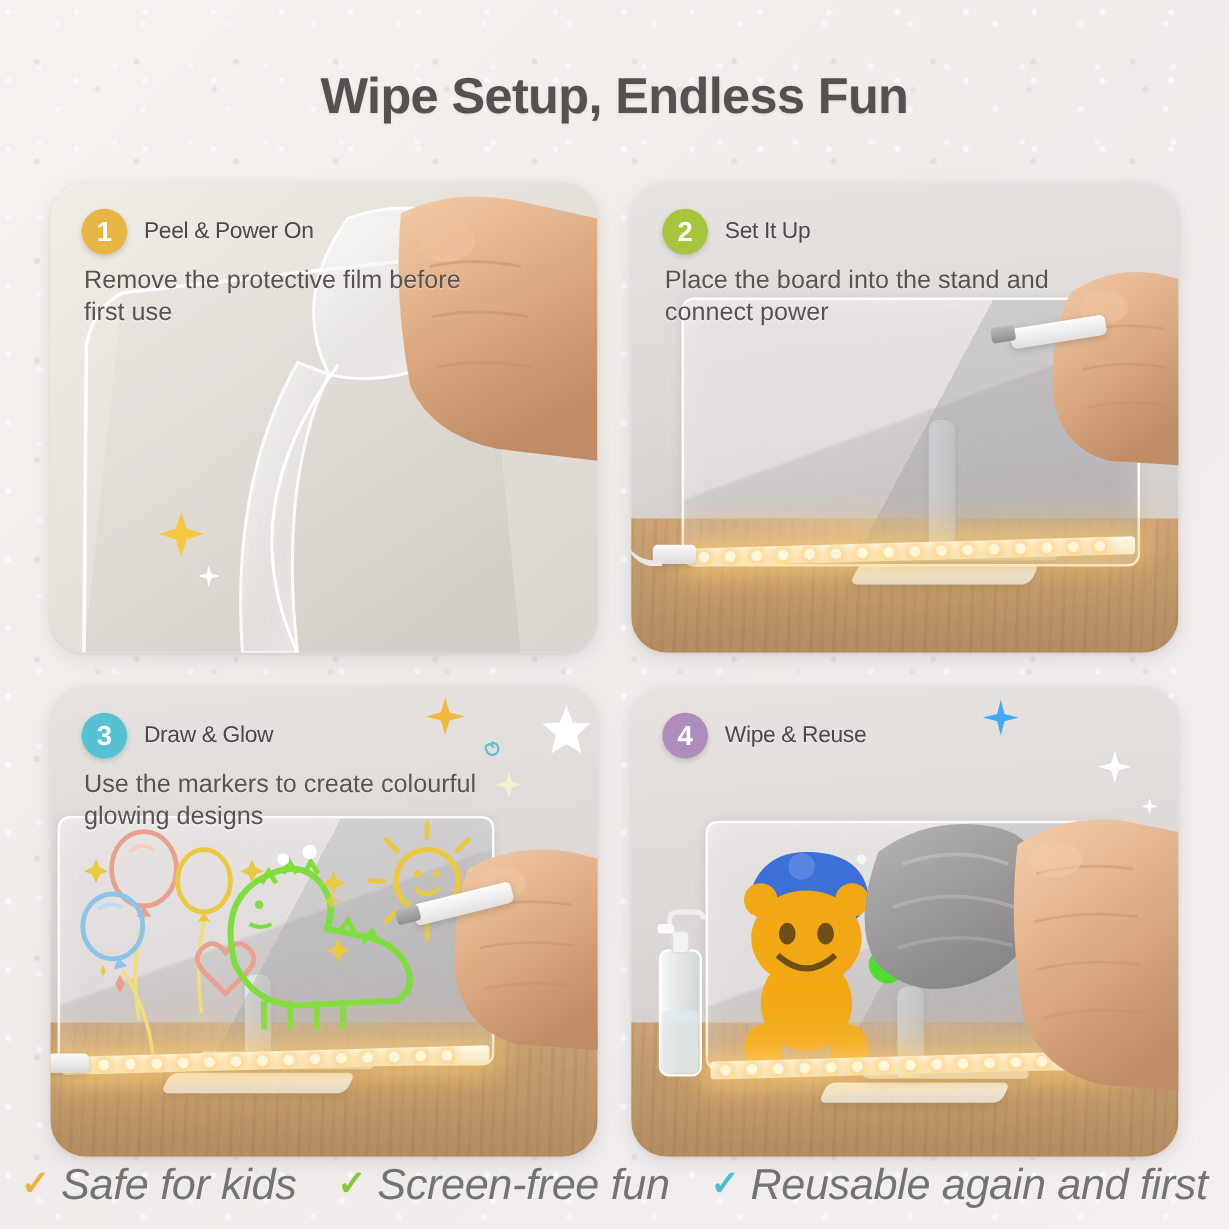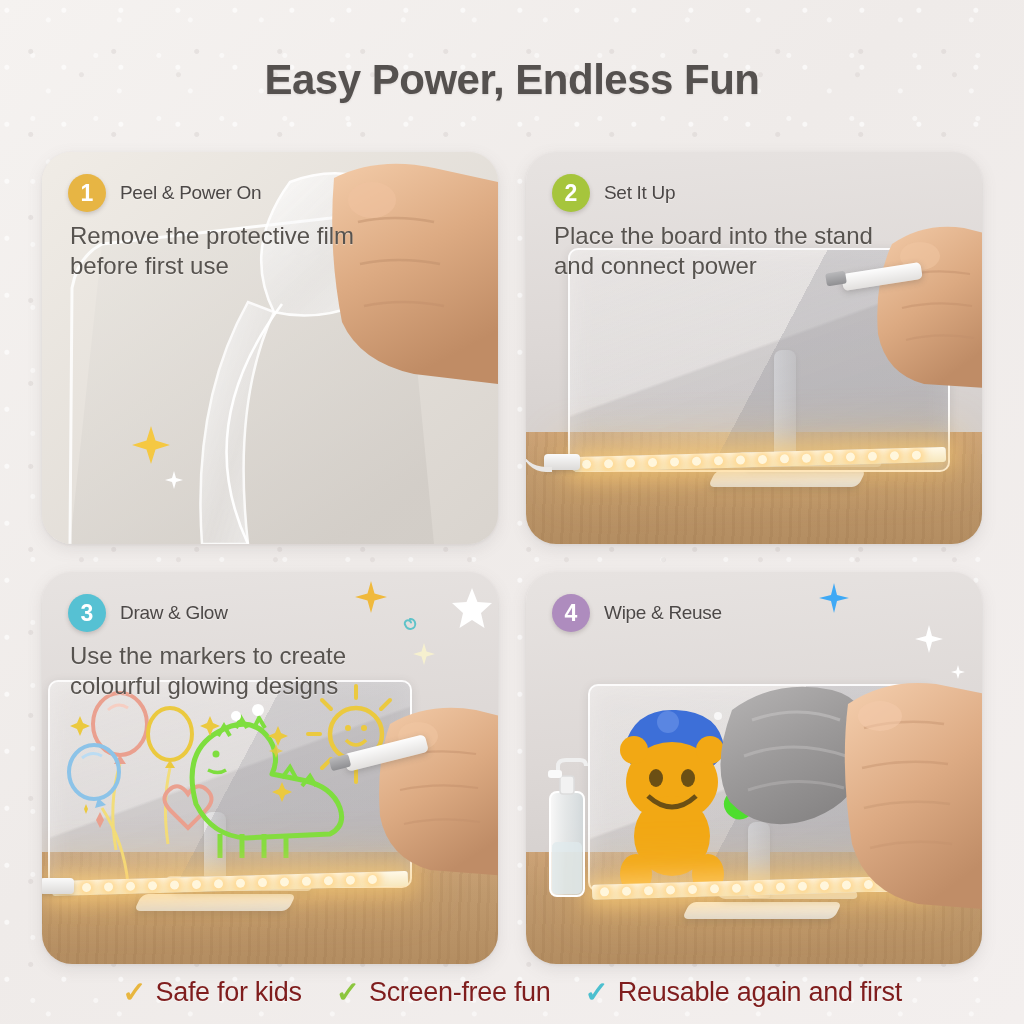--- a/index.html
+++ b/index.html
@@ -85,21 +85,21 @@
   .badge.b4 { background: #ae8cbe; }
 
   .card-title {
     font-size: 19px; font-weight: 400; color: #4c4847;
     letter-spacing: -0.3px;
     text-shadow: 0 1px 1px rgba(255,255,255,.5);
   }
 
   .card-desc {
     margin-top: 9px; margin-left: 2px;
-    font-size: 24px; line-height: 1.27; color: #57534f;
+    font-size: 21px; line-height: 1.27; color: #57534f;
     text-shadow: 0 1px 1px rgba(255,255,255,.45);
     max-width: 330px;
   }
 
   
   .scene { position: absolute; inset: 0; z-index: 2; }
 
   
   .desk {
     position: absolute; left: 0; right: 0; bottom: 0; height: 112px;
@@ -187,30 +187,31 @@
   .spark { position: absolute; z-index: 7; }
 
   
   .footer {
     position: absolute; bottom: 16px; left: 0; width: 1024px;
     display: flex; justify-content: center; align-items: center; gap: 34px;
   }
   .feat { display: flex; align-items: center; gap: 9px; }
   .feat .check { font-size: 29px; font-weight: 700; line-height: 1; }
   .feat .txt {
-    font-size: 27px; font-weight: 400; color: #7f1d1d; letter-spacing: -0.3px;
+    font-size: 36px; font-weight: 400; color: #737373; letter-spacing: -0.3px;
     text-shadow: 0 1px 1px rgba(255,255,255,.5);
+    font-style: italic;
   }
 </style>
 </head>
 <body>
 
 <div class="bg-texture"></div>
 
-<div class="title">Easy Power, Endless Fun</div>
+<div class="title">Wipe Setup, Endless Fun</div>
 
 <div class="grid">
 
   <div class="card c1">
     <div class="card-noise"></div>
     <div class="scene">
       <svg width="456" height="392" viewBox="0 0 456 392">
         <defs>
           <linearGradient id="bgb1" x1="0" y1="0" x2="1" y2="1">
             <stop offset="0" stop-color="#f0ece6"></stop>

